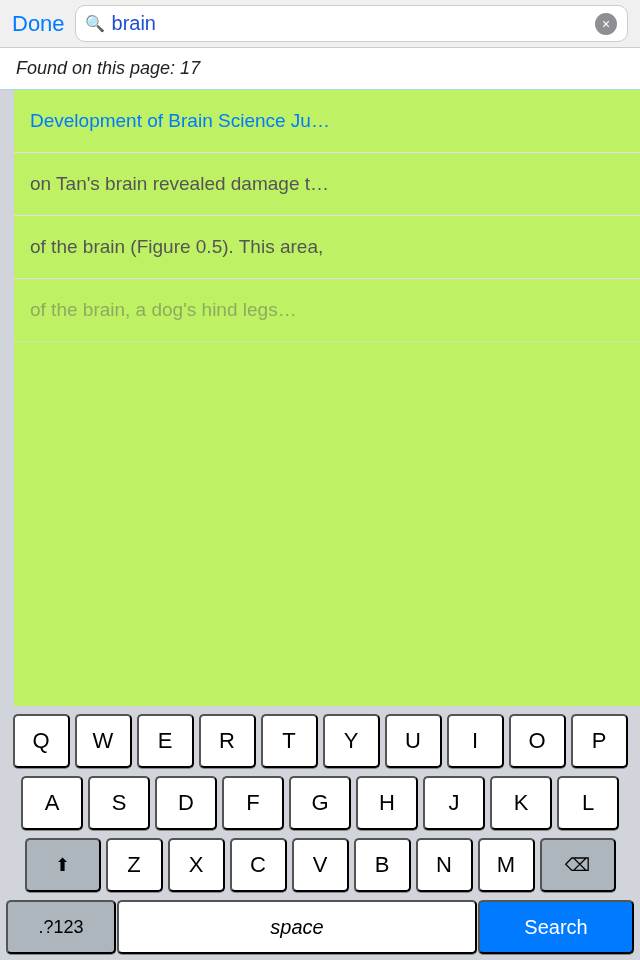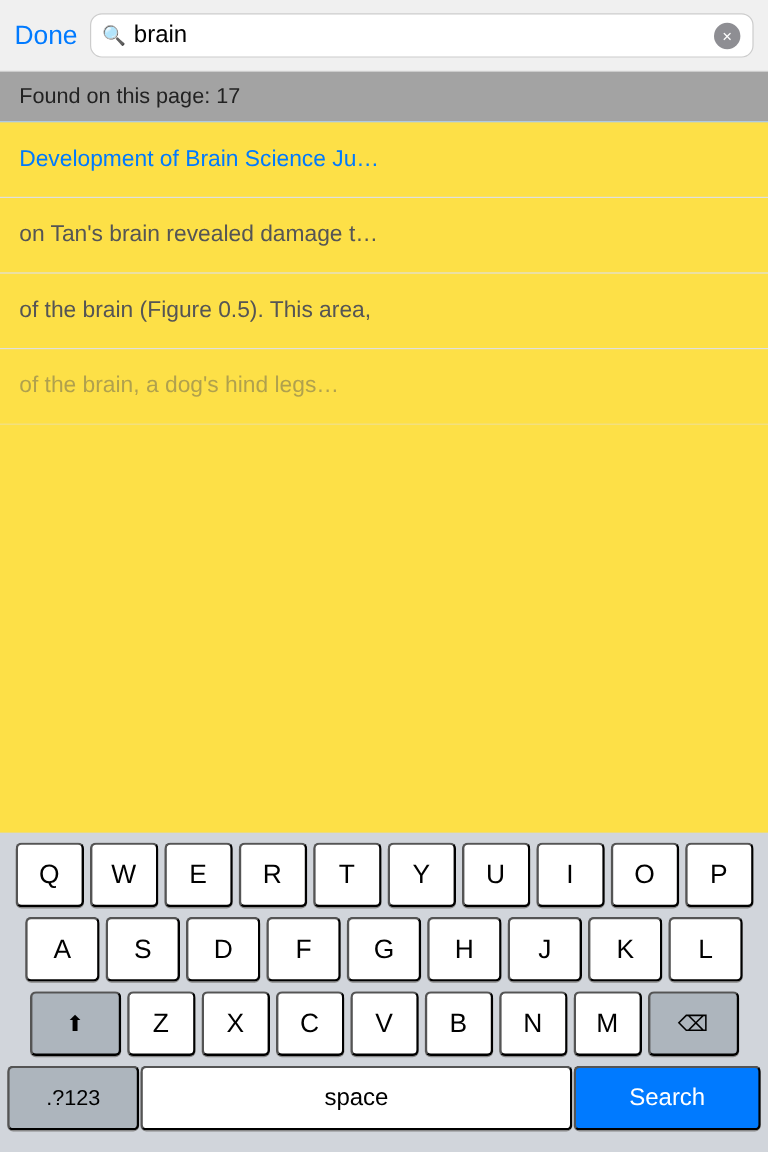--- a/index.html
+++ b/index.html
@@ -15,21 +15,21 @@
     }
 
     
     .top-bar {
       display: flex;
       align-items: center;
       background: #f0f0f0;
       padding: 8px 12px;
       gap: 10px;
       border-bottom: 1px solid #ccc;
-      height: 60px;
+      height: 48px;
     }
     .done-btn {
       color: #007aff;
       font-size: 22px;
       font-weight: 400;
       background: none;
       border: none;
       cursor: pointer;
       white-space: nowrap;
     }
@@ -45,52 +45,54 @@
     }
     .search-icon-wrap {
       color: #8e8e93;
       font-size: 16px;
     }
     .search-input {
       flex: 1;
       border: none;
       outline: none;
       font-size: 20px;
-      color: #000000;
+      color: #1d4ed8;
       background: transparent;
     }
     .clear-btn {
       width: 22px;
       height: 22px;
       background: #8e8e93;
       border-radius: 50%;
       border: none;
       cursor: pointer;
       display: flex;
       align-items: center;
       justify-content: center;
       color: white;
       font-size: 14px;
       flex-shrink: 0;
     }
 
     
     .found-banner {
-      background: #a3a3a3;
+      background: #ffffff;
       padding: 10px 16px;
       font-size: 18px;
       color: #222;
       border-bottom: 1px solid #b0d4f0;
+      font-style: italic;
     }
 
     
     .results-list {
-      background: #fde047;
+      background: #bef264;
       flex: 1;
       overflow: hidden;
+      margin-left: 14px;
     }
     .result-item {
       padding: 20px 16px;
       border-bottom: 1px solid #e0e0e0;
       font-size: 19px;
       color: #555;
     }
     .result-item.first {
       color: #007aff;
     }
@@ -139,30 +141,31 @@
       width: 76px;
     }
     .key.backspace {
       width: 76px;
     }
 
     
     .bottom-row {
       display: flex;
       gap: 1px;
-      padding: 0 3px 18px 3px;
+      padding: 0 3px 6px 3px;
     }
     .key.num {
       width: 110px;
       font-size: 18px;
       background: #adb5bd;
     }
     .key.space {
       flex: 1;
       font-size: 20px;
+      font-style: italic;
     }
     .key.search-btn {
       width: 156px;
       background: #007aff;
       color: white;
       font-size: 20px;
       font-weight: 400;
     }
   </style>
 </head>

